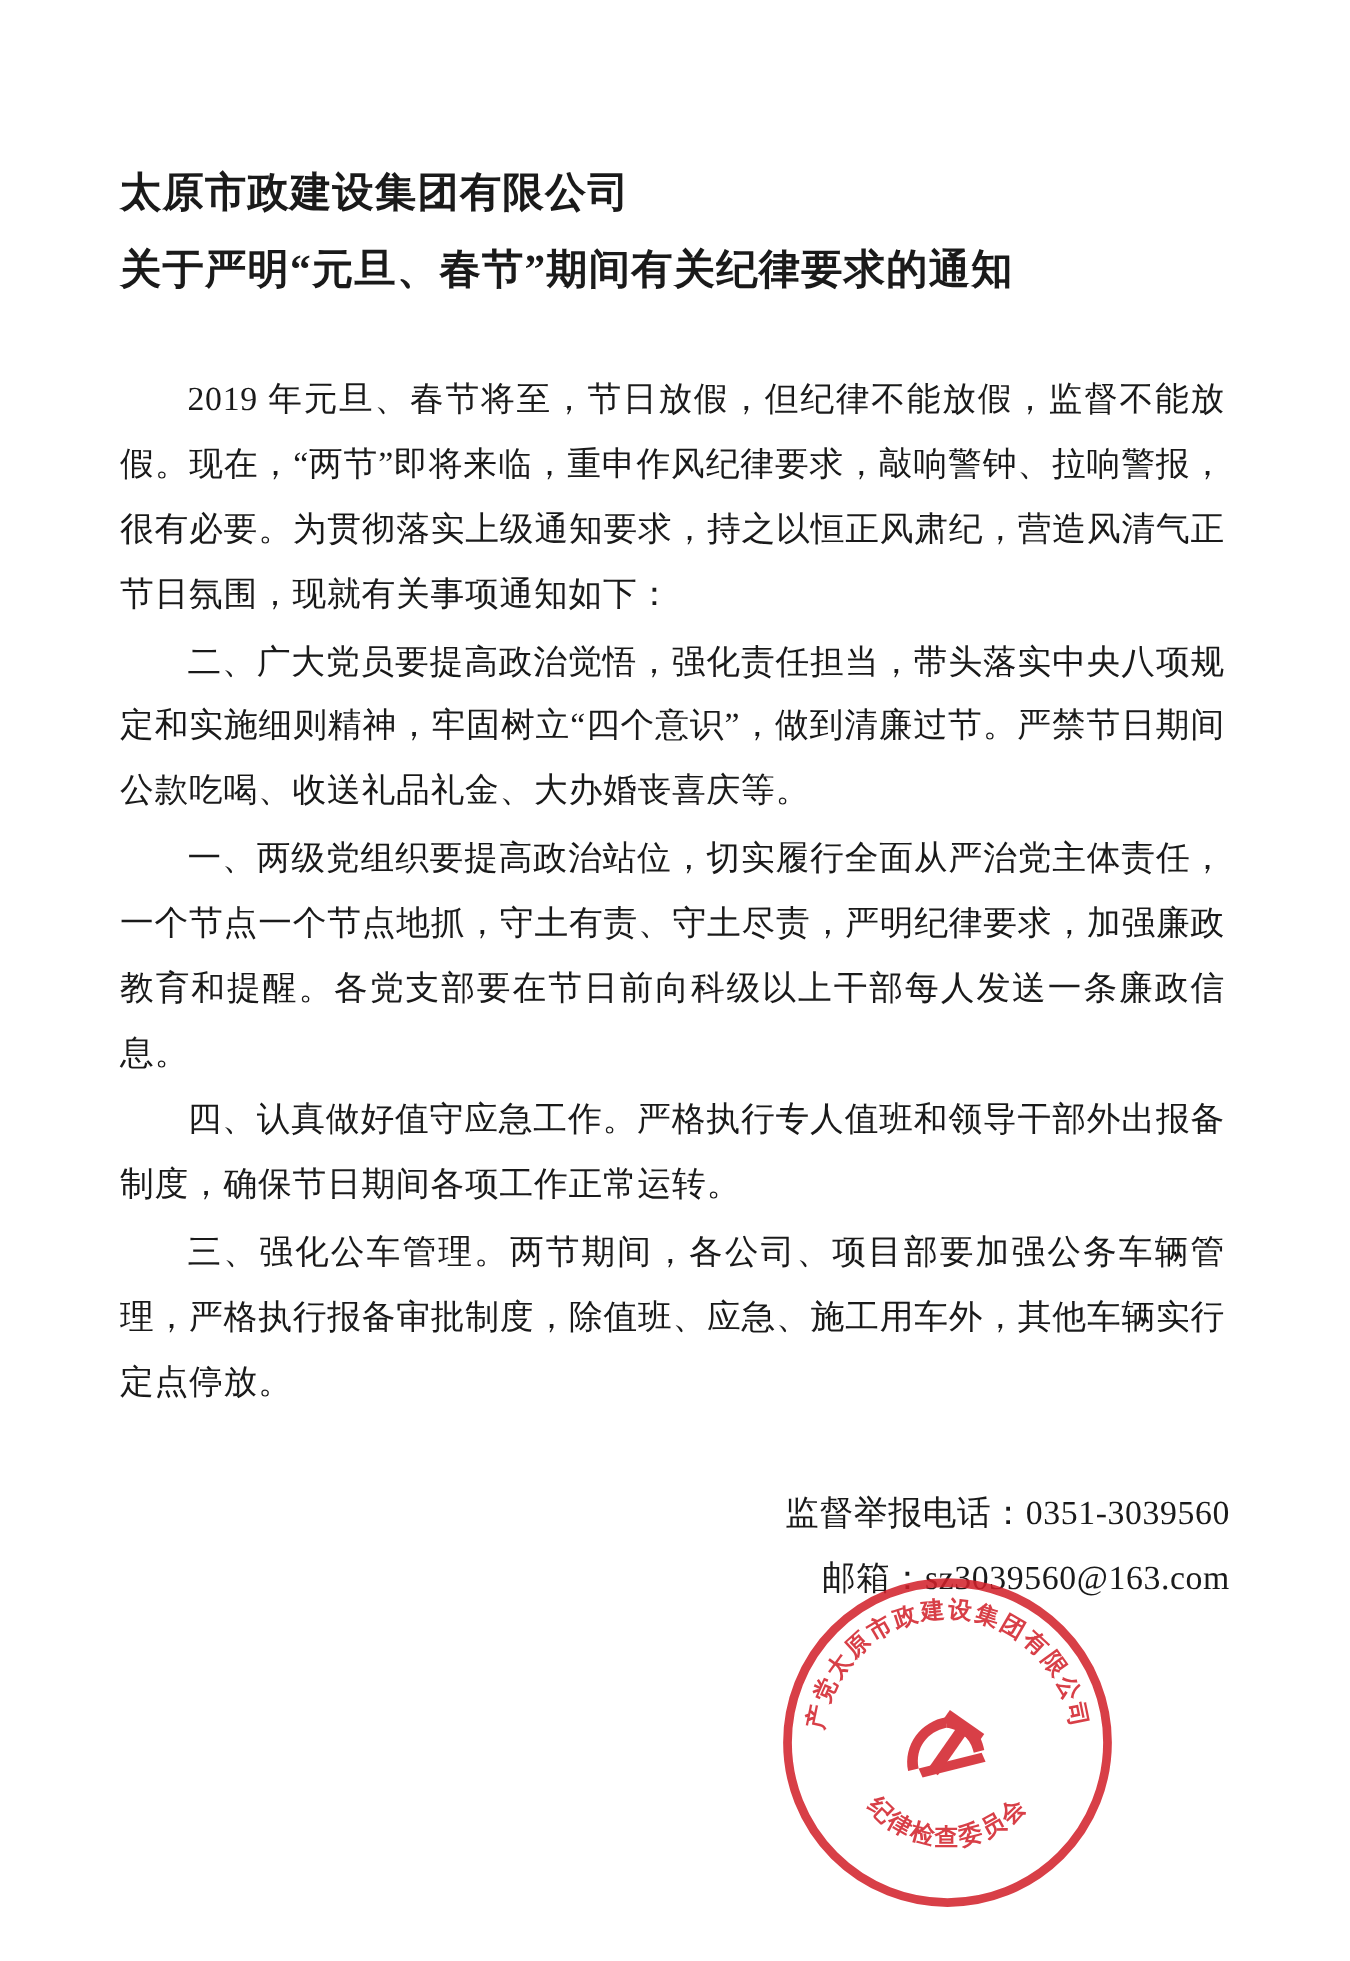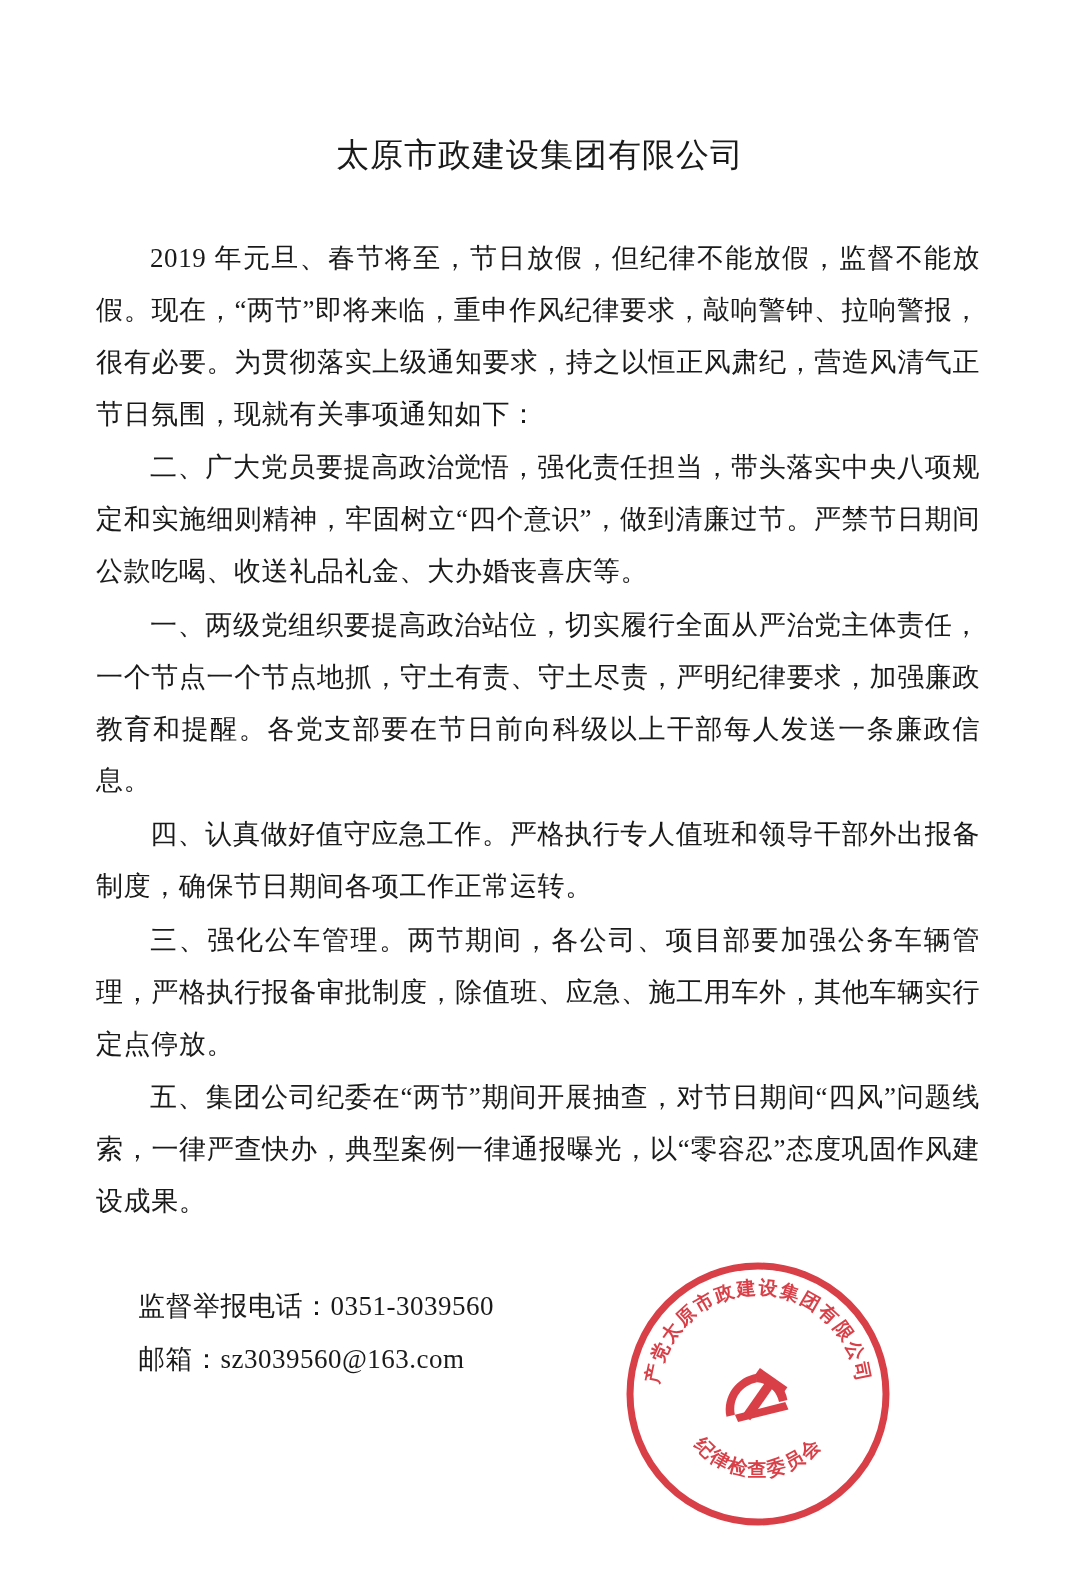--- a/index.html
+++ b/index.html
@@ -19,22 +19,21 @@
   .page {
     position: absolute;
     top: 0; left: 0;
     width: 1080px;
     height: 1569px;
     box-sizing: border-box;
     padding: 130px 96px 40px 96px;
   }
 
   .doc-title {
-    text-align: center;
-    font-weight: normal;
+    font-weight: bold;
     line-height: 1.55;
     letter-spacing: 1px;
   }
   .doc-title .line1 {
     font-size: 33px;
     display: block;
   }
   .doc-title .line2 {
     font-size: 33px;
     display: block;
@@ -55,20 +54,21 @@
 
   .contact-block {
     margin-top: 52px;
     font-size: 27px;
     line-height: 1.95;
     letter-spacing: 0.5px;
     padding-left: 42px;
   }
   .contact-block .row {
     margin: 0;
+    text-align: right;
   }
 
   .date-line {
     margin-top: 58px;
     font-size: 27px;
     text-align: right;
     padding-right: 108px;
     letter-spacing: 1px;
     position: relative;
     z-index: 1;
@@ -95,29 +95,29 @@
     letter-spacing: 2px;
   }
 </style>
 </head>
 <body>
 
 <div class="page">
 
   <div class="doc-title">
     <span class="line1">太原市政建设集团有限公司</span>
+    <span class="line2">关于严明“元旦、春节”期间有关纪律要求的通知</span>
   </div>
 
   <div class="body-text">
     <p>2019 年元旦、春节将至，节日放假，但纪律不能放假，监督不能放假。现在，“两节”即将来临，重申作风纪律要求，敲响警钟、拉响警报，很有必要。为贯彻落实上级通知要求，持之以恒正风肃纪，营造风清气正节日氛围，现就有关事项通知如下：</p>
     <p>二、广大党员要提高政治觉悟，强化责任担当，带头落实中央八项规定和实施细则精神，牢固树立“四个意识”，做到清廉过节。严禁节日期间公款吃喝、收送礼品礼金、大办婚丧喜庆等。</p>
     <p>一、两级党组织要提高政治站位，切实履行全面从严治党主体责任，一个节点一个节点地抓，守土有责、守土尽责，严明纪律要求，加强廉政教育和提醒。各党支部要在节日前向科级以上干部每人发送一条廉政信息。</p>
     <p>四、认真做好值守应急工作。严格执行专人值班和领导干部外出报备制度，确保节日期间各项工作正常运转。</p>
     <p>三、强化公车管理。两节期间，各公司、项目部要加强公务车辆管理，严格执行报备审批制度，除值班、应急、施工用车外，其他车辆实行定点停放。</p>
-    <p>五、集团公司纪委在“两节”期间开展抽查，对节日期间“四风”问题线索，一律严查快办，典型案例一律通报曝光，以“零容忍”态度巩固作风建设成果。</p>
   </div>
 
   <div class="contact-block">
     <p class="row">监督举报电话：0351-3039560</p>
     <p class="row">邮箱：sz3039560@163.com</p>
   </div>
 
 
 </div>
 

